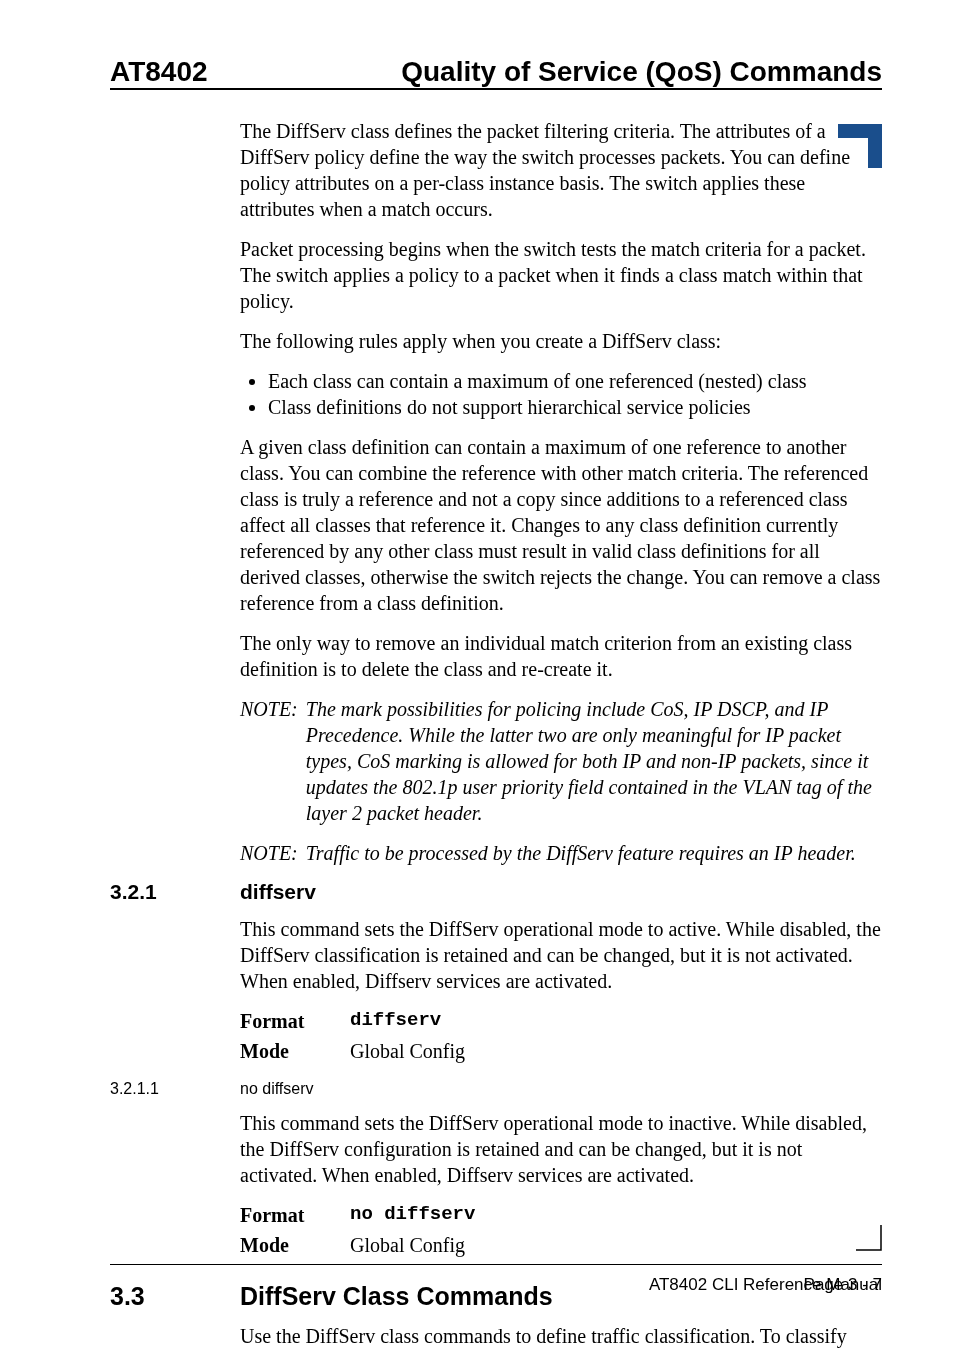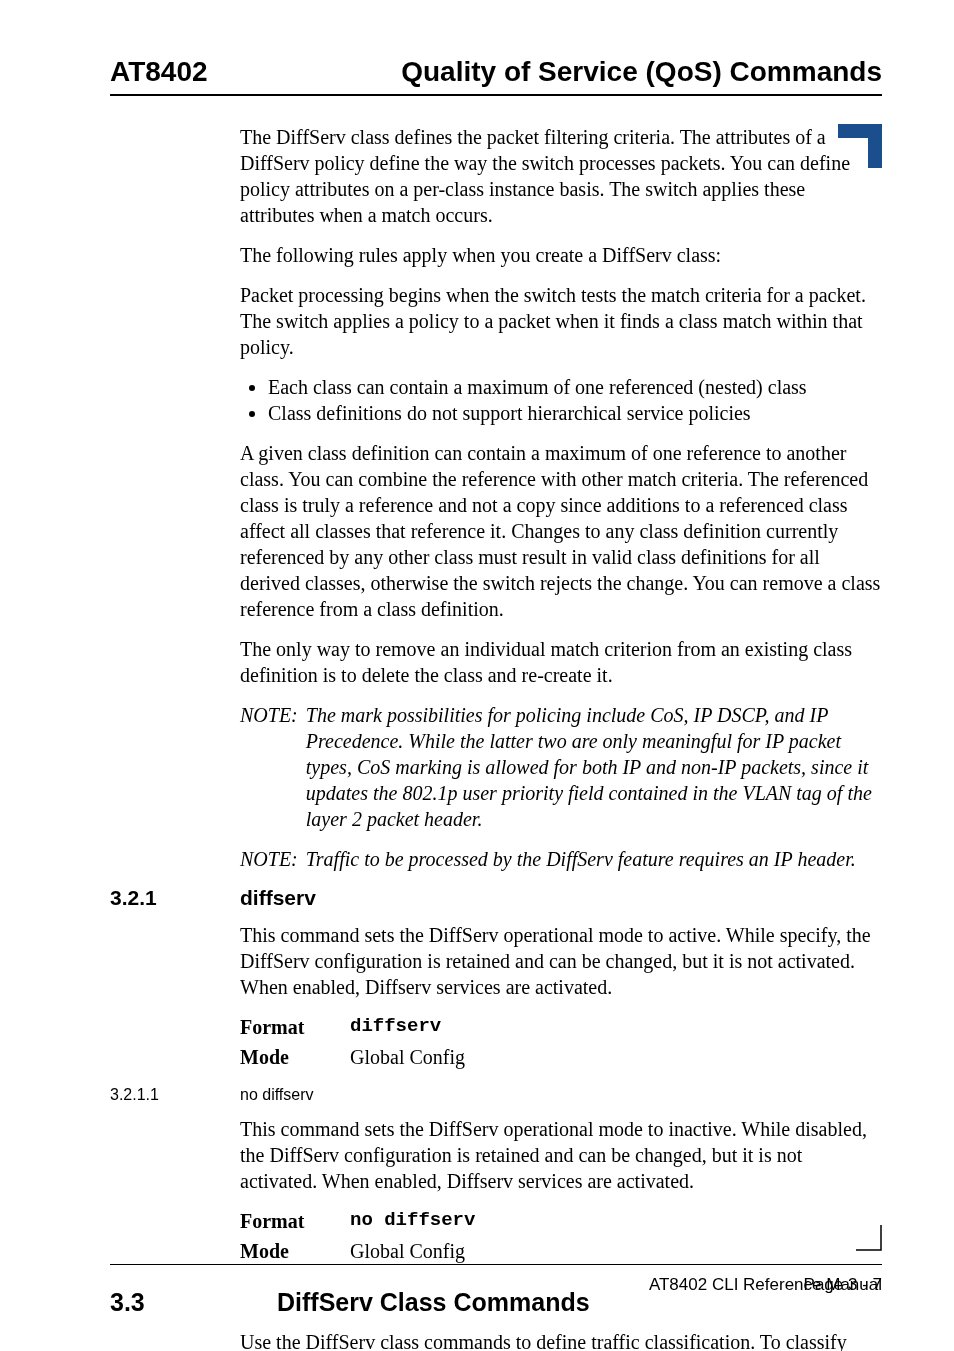--- a/index.html
+++ b/index.html
@@ -21,21 +21,20 @@
     height: 1351px;
     position: relative;
   }
   .header-row {
     display: flex;
     justify-content: space-between;
     align-items: baseline;
     font-family: Arial, Helvetica, sans-serif;
     font-weight: 700;
     font-size: 28px;
-    padding-bottom: 6px;
     border-bottom: 2px solid #000;
     margin-bottom: 28px;
   }
   .corner {
     position: absolute;
     top: 124px;
     right: 72px;
     width: 44px;
     height: 44px;
   }
@@ -73,21 +72,21 @@
     align-items: center;
     font-family: Arial, Helvetica, sans-serif;
     font-weight: 700;
     margin-top: 12px;
     margin-bottom: 12px;
     margin-left: -130px;
   }
   .heading .num { width: 130px; flex: 0 0 130px; }
   .h321 { font-size: 21px; }
   .h3211 { font-size: 16px; font-weight: 400; }
-  .h33 { font-size: 25px; margin-top: 24px; gap: 37px; }
+  .h33 { font-size: 25px; margin-top: 24px; }
 
   .kv {
     display: flex;
     margin: 0 0 4px 0;
     line-height: 1.30;
   }
   .kv .k { font-weight: 700; width: 110px; flex: 0 0 110px; }
   .kv .v-mono { font-family: "Courier New", Courier, monospace; font-weight: 700; font-size: 19px; }
   .kv-block { margin-bottom: 16px; }
 
@@ -132,22 +131,22 @@
 
   <div class="corner">
     <svg viewBox="0 0 44 44">
       <path d="M0 0 L44 0 L44 44 L30 44 L30 14 L0 14 Z" fill="#1a4e8c"></path>
     </svg>
   </div>
 
   <div class="content">
 
     <p>The DiffServ class defines the packet filtering criteria. The attributes of a DiffServ policy define the way the switch processes packets. You can define policy attributes on a per-class instance basis. The switch applies these attributes when a match occurs.</p>
+    <p>Packet processing begins when the switch tests the match criteria for a packet. The switch applies a policy to a packet when it finds a class match within that policy.</p>
     <p>The following rules apply when you create a DiffServ class:</p>
-    <p>Packet processing begins when the switch tests the match criteria for a packet. The switch applies a policy to a packet when it finds a class match within that policy.</p>
 
     <ul class="tight">
       <li>Each class can contain a maximum of one referenced (nested) class</li>
       <li>Class definitions do not support hierarchical service policies</li>
     </ul>
 
     <p>A given class definition can contain a maximum of one reference to another class. You can combine the reference with other match criteria. The referenced class is truly a reference and not a copy since additions to a referenced class affect all classes that reference it. Changes to any class definition currently referenced by any other class must result in valid class definitions for all derived classes, otherwise the switch rejects the change. You can remove a class reference from a class definition.</p>
     <p>The only way to remove an individual match criterion from an existing class definition is to delete the class and re-create it.</p>
 
     <div class="note">
@@ -158,21 +157,21 @@
     <div class="note">
       <span class="note-label">NOTE:</span>
       <span class="note-body">Traffic to be processed by the DiffServ feature requires an IP header.</span>
     </div>
 
     <div class="heading h321">
       <span class="num">3.2.1</span>
       <span>diffserv</span>
     </div>
 
-    <p>This command sets the DiffServ operational mode to active. While specify, the DiffServ configuration is retained and can be changed, but it is not activated. When enabled, Diffserv services are activated.</p>
+    <p>This command sets the DiffServ operational mode to active. While disabled, the DiffServ classification is retained and can be changed, but it is not activated. When enabled, Diffserv services are activated.</p>
 
     <div class="kv-block">
       <div class="kv">
         <span class="k">Format</span>
         <span class="v-mono">diffserv</span>
       </div>
       <div class="kv">
         <span class="k">Mode</span>
         <span>Global Config</span>
       </div>

